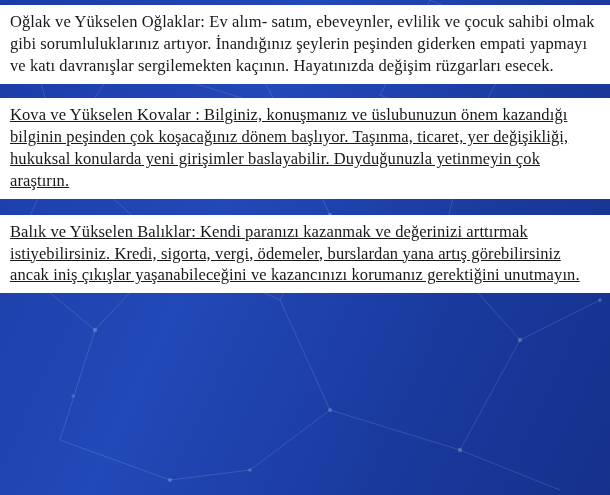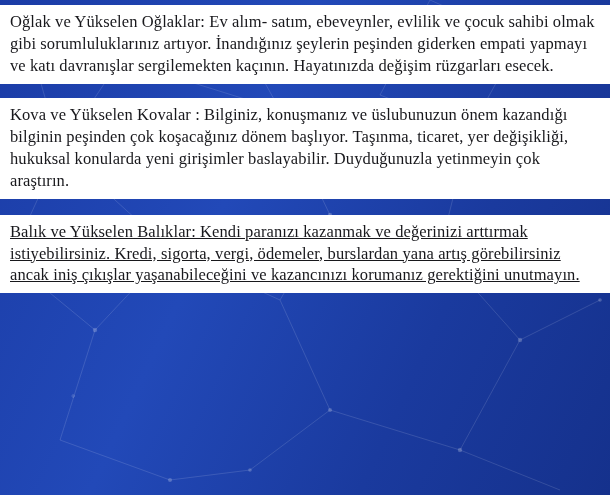--- a/index.html
+++ b/index.html
@@ -42,21 +42,21 @@
     box-sizing: border-box;
     padding: 6px 10px 7px 10px;
     font-size: 16.5px;
     line-height: 1.33;
     letter-spacing: 0.1px;
   }
   .panel p {
     margin: 0;
   }
   .p1 { margin-top: 5px; }
-  .p2 { margin-top: 14px; }
+  .p2 { margin-top: 14px; text-decoration: underline; }
   .p3 { margin-top: 16px; text-decoration: underline; }
   .bottom-fill {
     flex: 1 1 auto;
   }
 </style>
 </head>
 <body>
 
 <div class="page">
 

